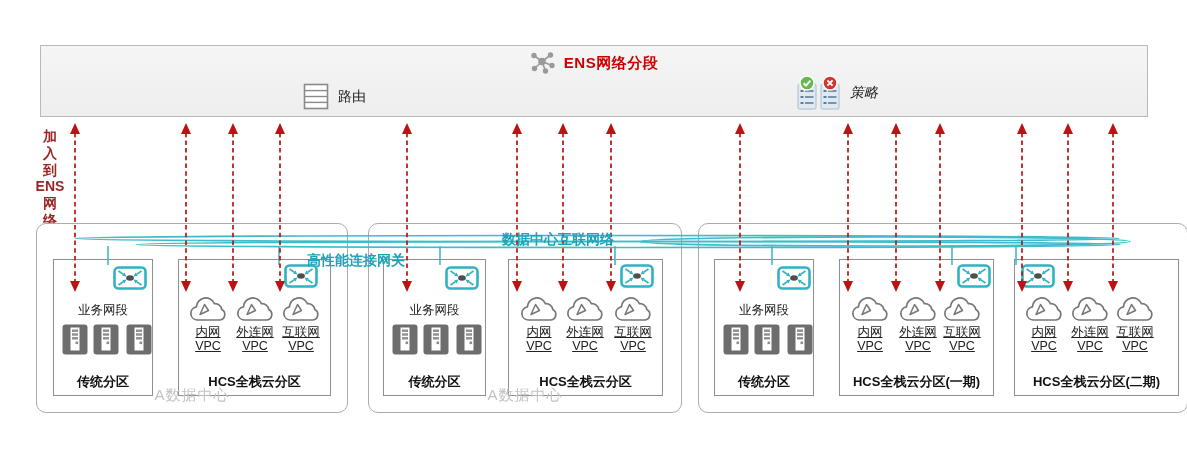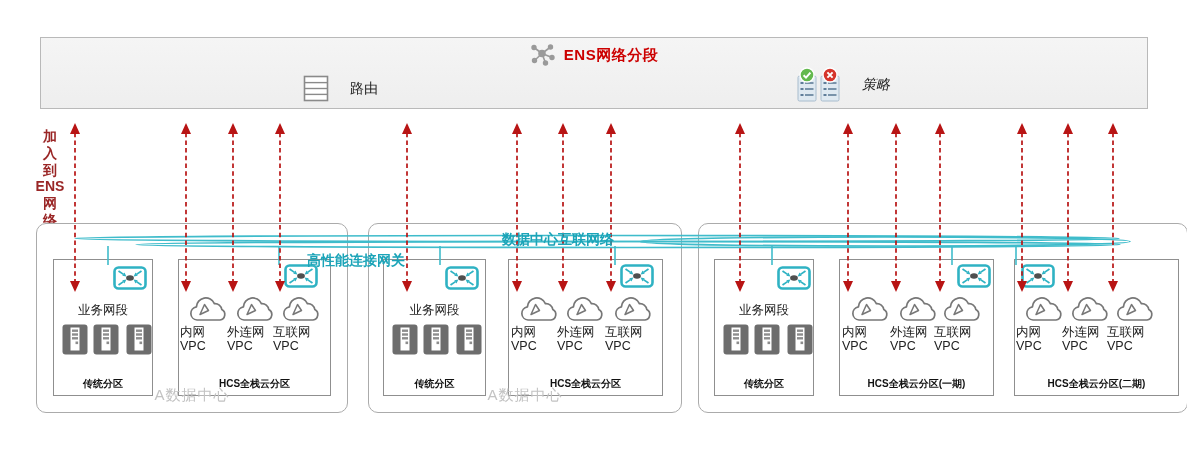--- a/index.html
+++ b/index.html
@@ -3,59 +3,59 @@
 <meta charset="utf-8">
 <style>
   html,body{margin:0;padding:0;background:#fff;}
   #stage{
     position:relative;width:1187px;height:465px;background:#fff;overflow:hidden;
     font-family:"Liberation Sans","DejaVu Sans",sans-serif;color:#1a1a1a;
   }
   .abs{position:absolute;}
   
   .banner{
-    left:40px;top:37px;width:1108px;height:72px;
+    left:40px;top:45px;width:1108px;height:72px;
     background:linear-gradient(#f5f5f5,#eeeeee);
     border:1px solid #b9b9b9;box-sizing:border-box;
   }
   .banner-title{
     position:absolute;left:0;top:5px;width:100%;height:24px;
     display:flex;align-items:center;justify-content:center;gap:9px;
   }
   .banner-title .t{font-size:15px;font-weight:bold;color:#cc0000;letter-spacing:.5px;}
-  .banner-item{position:absolute;display:flex;align-items:center;gap:19px;}
+  .banner-item{position:absolute;display:flex;align-items:center;gap:7px;}
   .banner-item .t{font-size:14px;color:#222;}
   
   .side-note{
     left:33px;top:128px;width:34px;
     font-size:14px;font-weight:bold;color:#9a2626;
     line-height:16.8px;text-align:center;white-space:pre-line;
   }
   
   .dc{
     border:1px solid #ababab;border-radius:10px;background:#fff;box-sizing:border-box;margin-left:20px;
   }
   .dc-name{
     position:absolute;bottom:7px;left:0;width:100%;text-align:center;
     font-size:15px;color:#c3c3c3;letter-spacing:1px;
   }
   .part{
     position:absolute;border:1px solid #8f8f8f;background:#fff;box-sizing:border-box;
   }
   .part-title{
     position:absolute;bottom:4px;left:0;width:100%;text-align:center;
-    font-size:10px;font-weight:bold;color:#111;
+    font-size:13px;font-weight:bold;color:#111;
   }
   .seg-label{
     position:absolute;top:42px;left:0;width:100%;text-align:center;
     font-size:12.5px;color:#222;
   }
   .vpc-label{
-    position:absolute;top:66px;width:56px;
-    font-size:12.5px;line-height:13.5px;color:#222;white-space:pre-line;
+    position:absolute;top:66px;width:56px;text-align:center;
+    font-size:12.5px;line-height:13.5px;color:#222;white-space:pre-line;text-decoration:underline;
   }
   .gw{position:absolute;width:34px;height:24px;}
   .cloud{position:absolute;top:36px;width:42px;height:28px;}
   .srv{position:absolute;top:64px;width:26px;height:32px;}
   
   .cyan-label{font-size:14px;font-weight:bold;color:#1ba4b8;white-space:nowrap;font-family:Liberation Serif, serif;}
   
   #overlay{position:absolute;left:0;top:0;pointer-events:none;}
 </style>
 </head>

